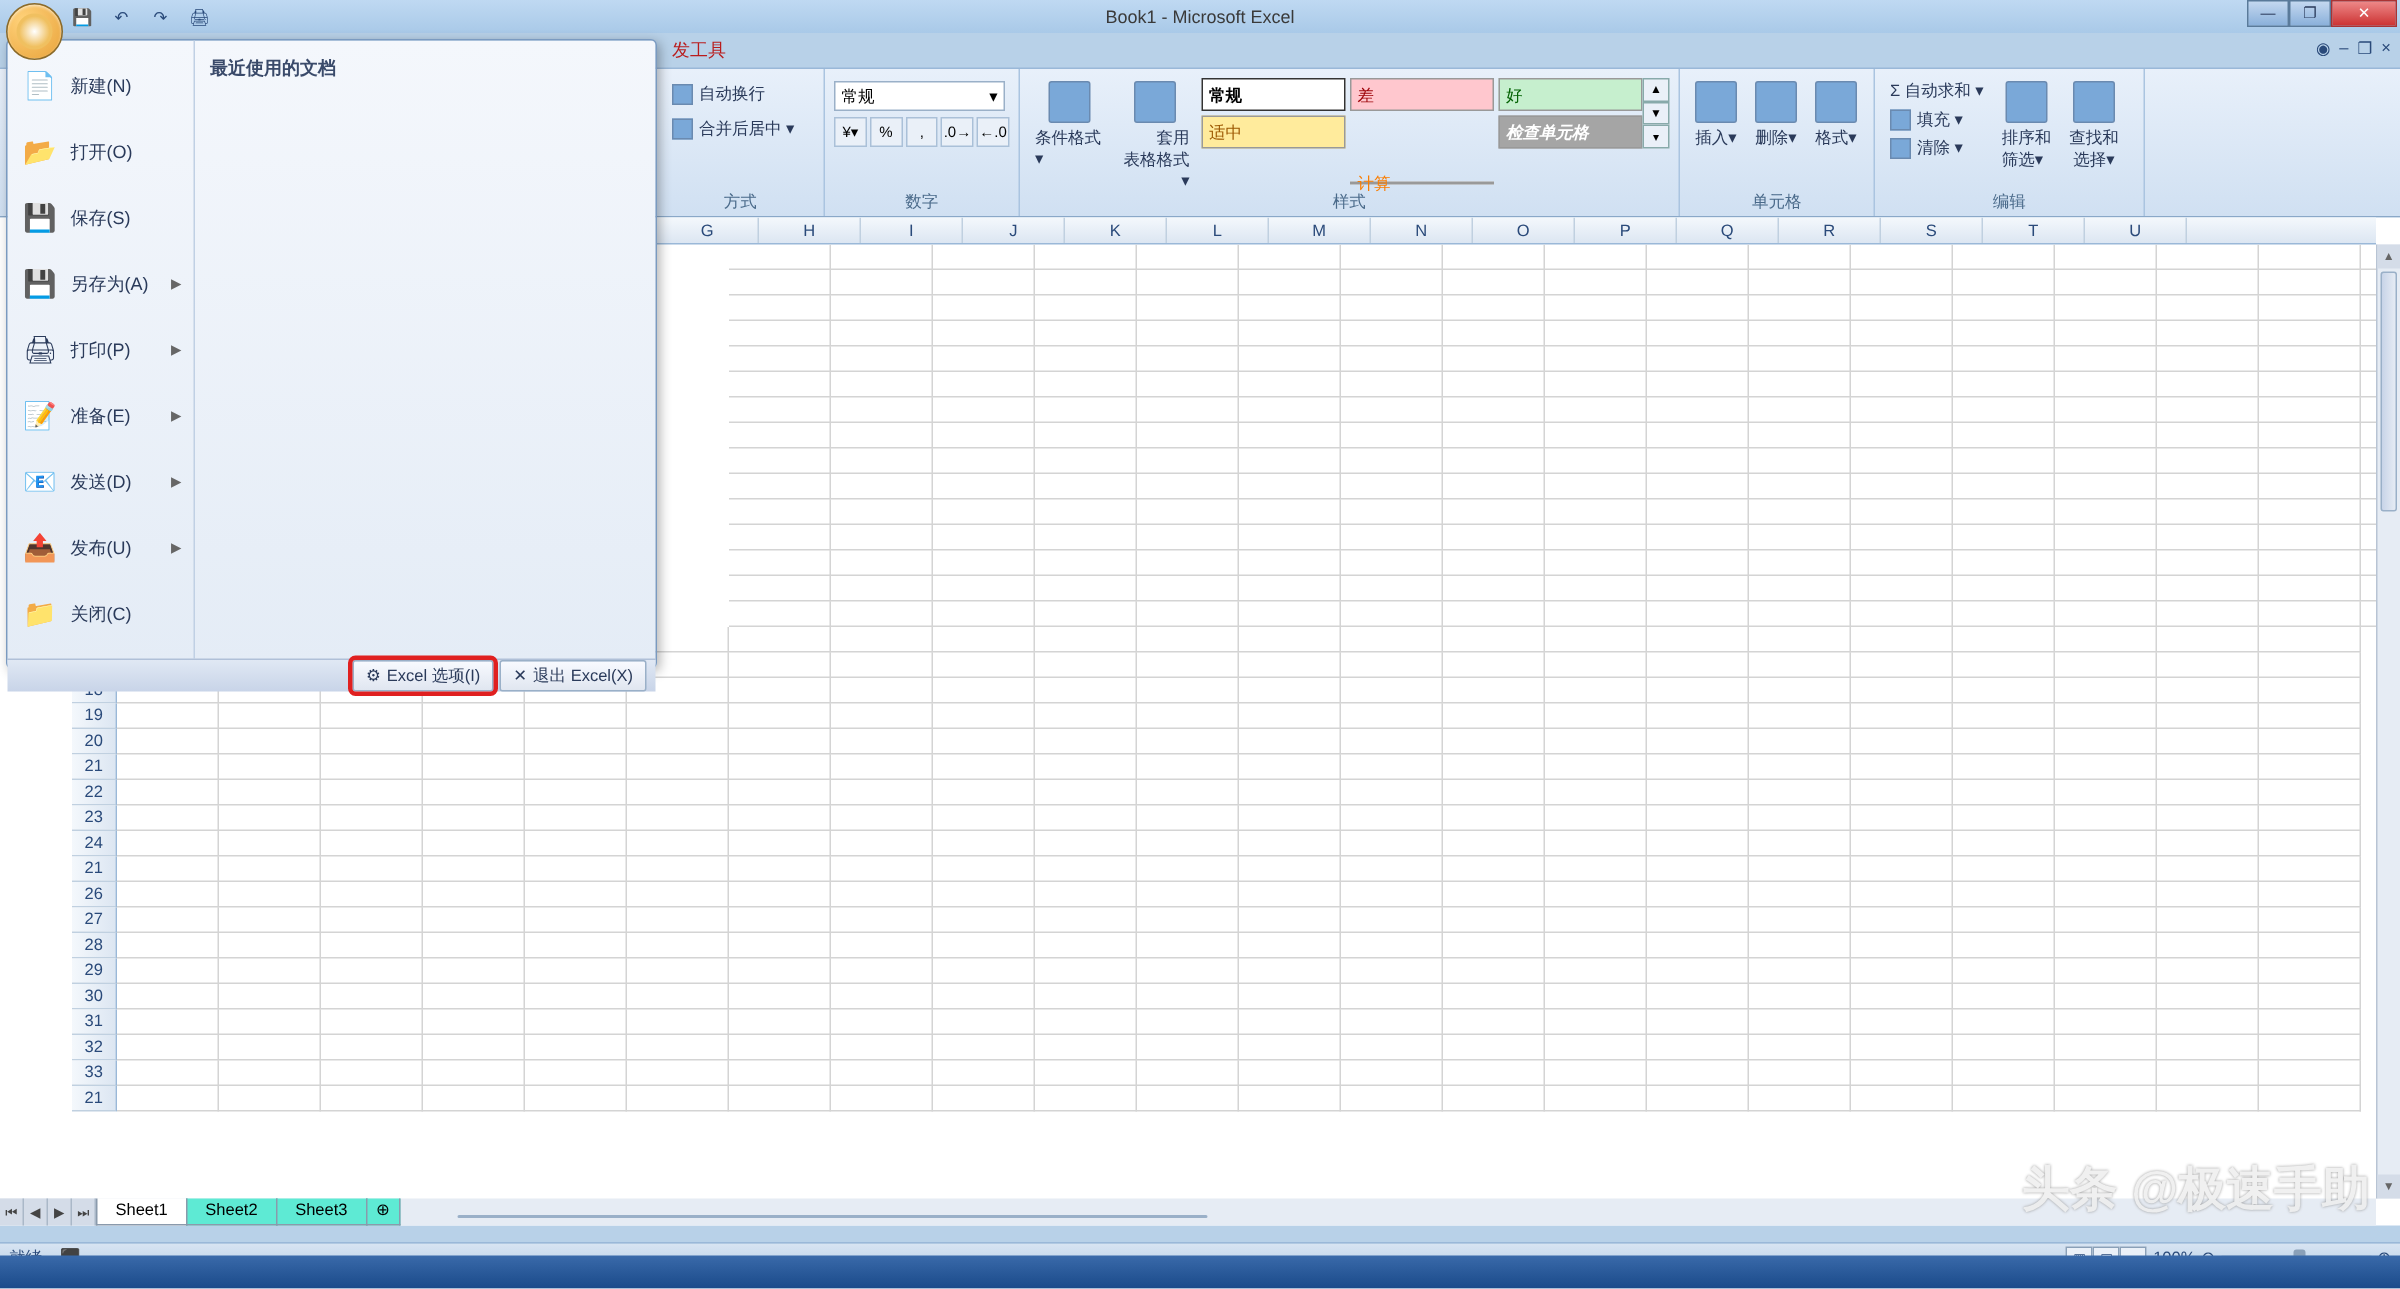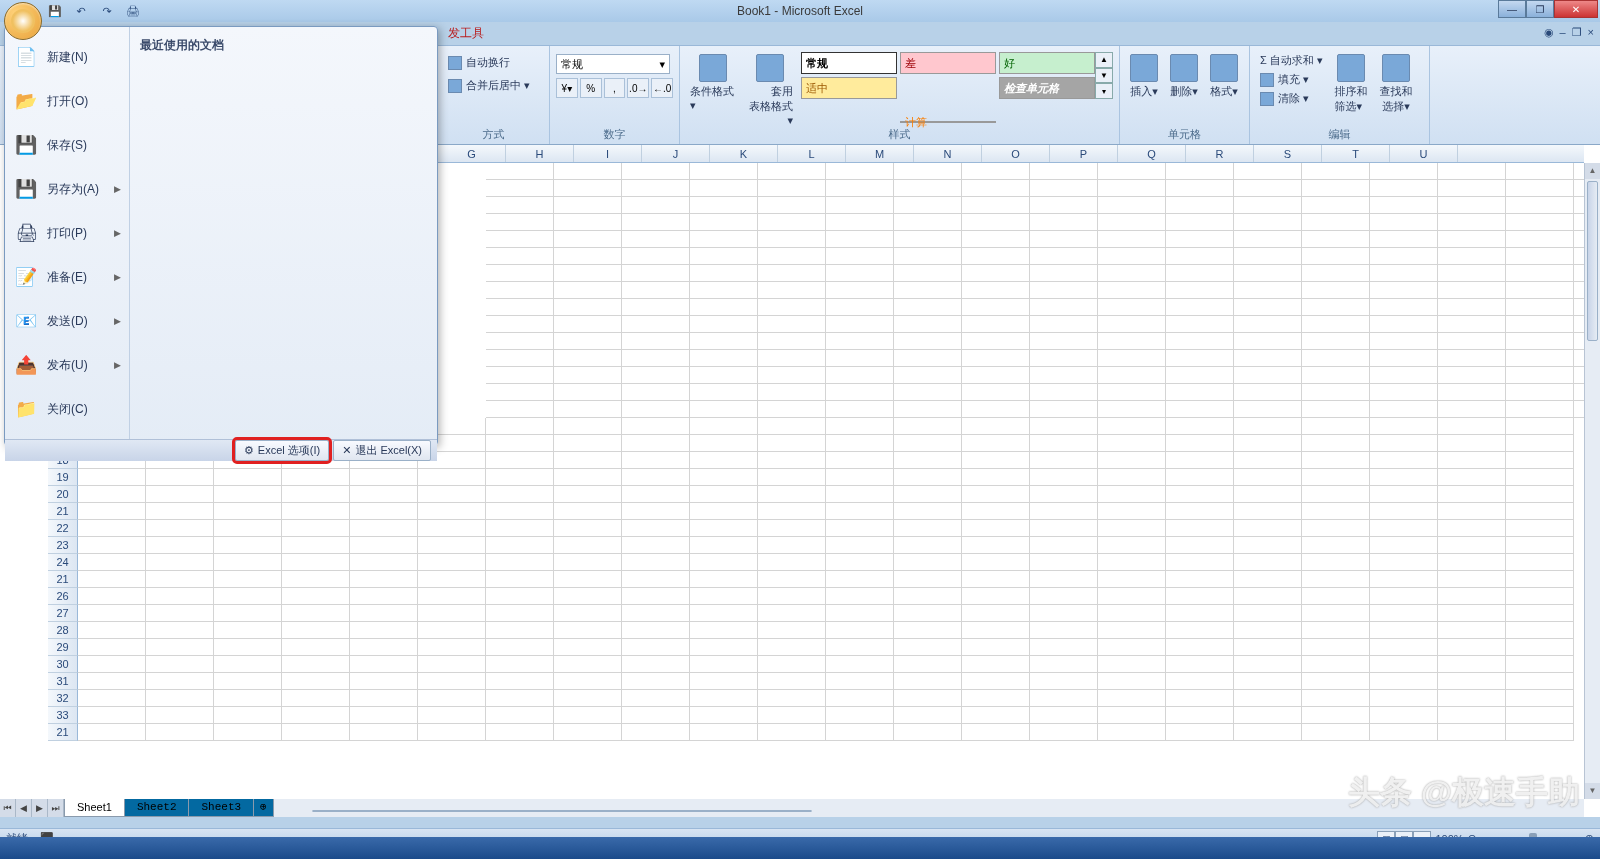--- a/index.html
+++ b/index.html
@@ -75,21 +75,21 @@
 .row { height: 17px; display: flex; }
 .row-h { width: 30px; background: linear-gradient(90deg, #f4f8fc, #dce6f2); border-right: 1px solid #9ab8d8; border-bottom: 1px solid #c0d0e0; text-align: center; font-size: 11px; color: #2a4a7a; line-height: 17px; flex-shrink: 0; }
 .cells { flex: 1; display: flex; }
 .cell { width: 68px; border-right: 1px solid #d4d4d4; border-bottom: 1px solid #d4d4d4; flex-shrink: 0; }
 
 .h-scroll { position: absolute; bottom: 0; left: 0; right: 16px; height: 18px; background: #e6ecf4; display: flex; align-items: center; }
 .sheet-nav { display: flex; background: #d4dce8; }
 .sheet-nav div { width: 16px; height: 18px; border-right: 1px solid #aab8c8; font-size: 9px; display: flex; align-items: center; justify-content: center; cursor: pointer; color: #444; }
 .sheet-tabs { display: flex; }
 .sheet-tab { padding: 0 12px; height: 18px; background: #fff; border: 1px solid #8a9aac; border-top: none; font-size: 11px; line-height: 17px; cursor: pointer; margin-right: -1px; }
-.sheet-tab.inactive { background: #0369a1; font-family: Liberation Mono, monospace; }
+.sheet-tab.inactive { background: #5eead4; }
 .hsb-track { flex: 1; margin-left: 20px; position: relative; border-left: 1px solid #b8c4d4; }
 .hsb-thumb { position: absolute; left: 18px; top: 2px; bottom: 2px; width: 500px; background: linear-gradient(#e6ecf4, #c8d4e8); border: 1px solid #9ab0c8; border-radius: 2px; }
 
 
 .statusbar { position: absolute; bottom: 11px; left: 0; right: 0; height: 20px; background: linear-gradient(#d8e4f2, #b8d0e8); border-top: 1px solid #9ab8d8; display: flex; align-items: center; font-size: 11px; color: #2a4a7a; padding: 0 6px; }
 .status-right { position: absolute; right: 6px; display: flex; align-items: center; gap: 4px; }
 .view-btns { display: flex; }
 .view-btns div { width: 18px; height: 16px; border: 1px solid #8aa0b8; background: #eaf0f8; font-size: 9px; display: flex; align-items: center; justify-content: center; cursor: pointer; }
 .zoom-slider { width: 100px; height: 4px; background: #aac0d8; position: relative; }
 .zoom-slider::after { content: ""; position: absolute; left: 48px; top: -4px; width: 8px; height: 12px; background: #8aa0b8; border-radius: 2px; }

